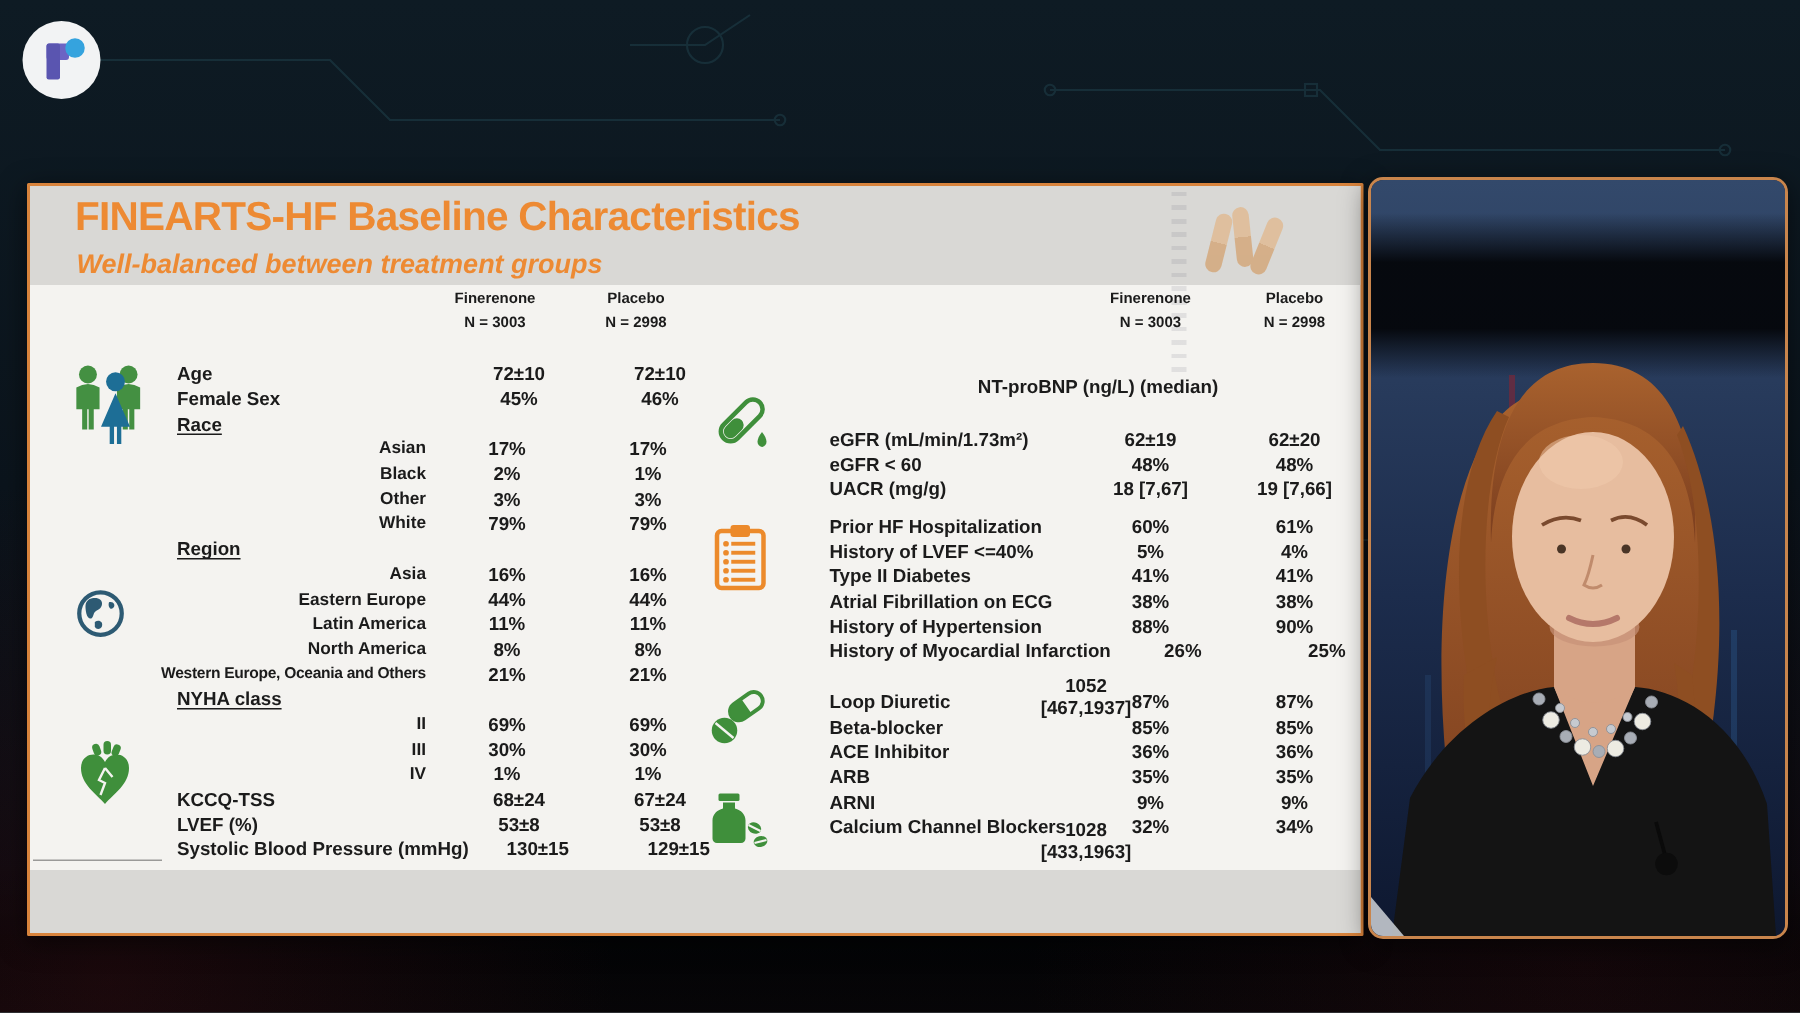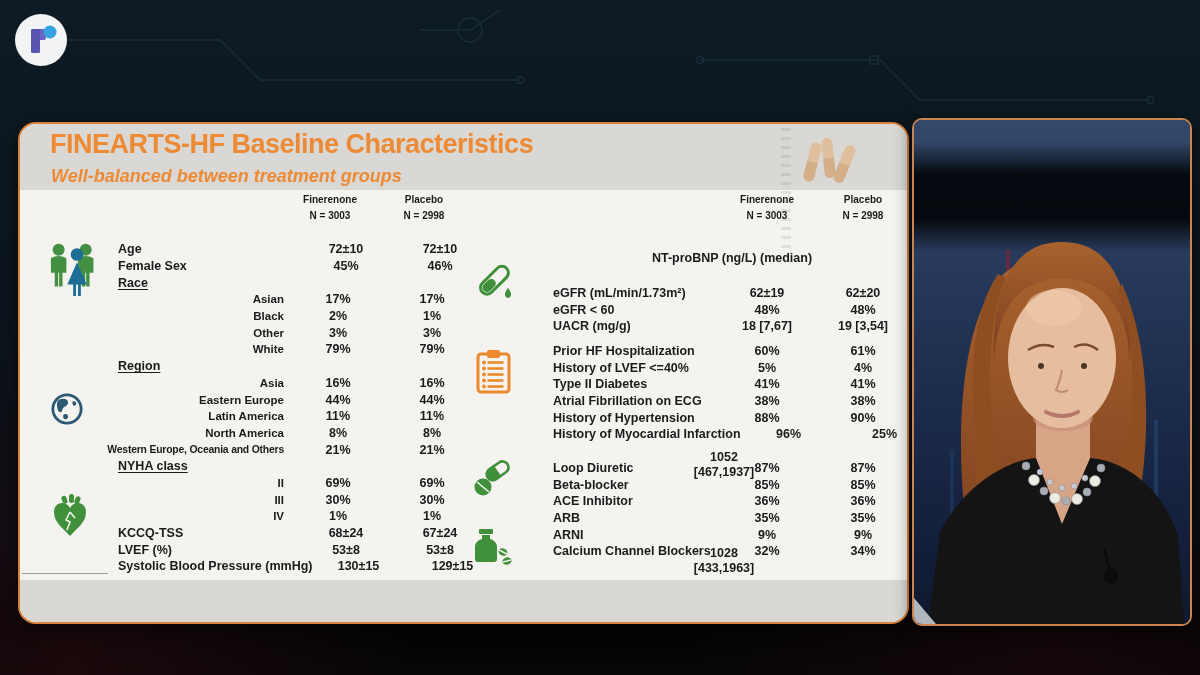--- a/index.html
+++ b/index.html
@@ -9,21 +9,21 @@
   .bg{position:absolute;inset:0;}
   .bg::after{content:"";position:absolute;inset:0;
     background:
       radial-gradient(circle at 6% 97%, rgba(140,30,40,.16), transparent 26%),
       radial-gradient(circle at 88% 96%, rgba(120,25,35,.13), transparent 30%),
       linear-gradient(180deg, rgba(0,0,0,0) 85%, rgba(0,0,0,.45) 93%, rgba(8,5,7,.7) 100%);}
   
   .logo{position:absolute;left:14px;top:13px;width:54px;height:54px;}
   
   .slide{position:absolute;left:18px;top:122px;width:887px;height:498px;
-         border:2px solid #d8833c;border-radius:18px;background:#f4f3f0;overflow:hidden;
+         border:2px solid #d8833c;border-radius:1px;background:#f4f3f0;overflow:hidden;
          box-shadow:0 4px 18px rgba(0,0,0,.55);color:#1b1b1b;font-weight:bold;}
   .slide-head{position:absolute;left:0;top:0;right:0;height:66px;background:#d9d8d5;}
   .slide-foot{position:absolute;left:0;bottom:0;right:0;height:42px;background:#d9d8d5;}
   .slide-title{position:absolute;left:30px;top:5px;margin:0;font-size:27px;letter-spacing:-0.5px;
          color:#ed8a33;font-weight:bold;white-space:nowrap;}
   .slide-sub{position:absolute;left:31px;top:42px;font-size:18px;font-style:italic;
          color:#ed8a33;white-space:nowrap;}
   .pill-deco{position:absolute;top:12px;right:24px;width:90px;height:58px;opacity:.45;}
   .pill-deco span{position:absolute;width:11px;height:40px;border-radius:6px;
          background:linear-gradient(180deg,#e6a35c 50%,#d07f2e 50%);}
@@ -345,21 +345,21 @@
           <div class="rv">62±20</div>
         </div>
       <div class="trow rrow">
           <div class="r1">eGFR &lt; 60</div>
           <div class="rv">48%</div>
           <div class="rv">48%</div>
         </div>
       <div class="trow rrow">
           <div class="r1">UACR (mg/g)</div>
           <div class="rv">18 [7,67]</div>
-          <div class="rv">19 [3,54]</div>
+          <div class="rv">19 [7,66]</div>
         </div>
     </div>
 
     <div class="tbl" style="left:517px;top:219px">
       <div class="trow rrow">
           <div class="r1">Prior HF Hospitalization</div>
           <div class="rv">60%</div>
           <div class="rv">61%</div>
         </div>
       <div class="trow rrow">
@@ -377,21 +377,21 @@
           <div class="rv">38%</div>
           <div class="rv">38%</div>
         </div>
       <div class="trow rrow">
           <div class="r1">History of Hypertension</div>
           <div class="rv">88%</div>
           <div class="rv">90%</div>
         </div>
       <div class="trow rrow">
           <div class="r1">History of Myocardial Infarction</div>
-          <div class="rv">96%</div>
+          <div class="rv">26%</div>
           <div class="rv">25%</div>
         </div>
     </div>
 
     <div class="tbl" style="left:517px;top:336px">
       <div class="trow rrow">
           <div class="r1">Loop Diuretic</div>
           <div class="rv">87%</div>
           <div class="rv">87%</div>
         </div>

